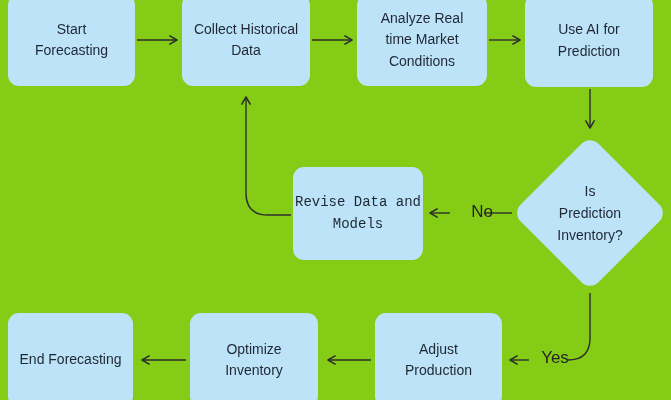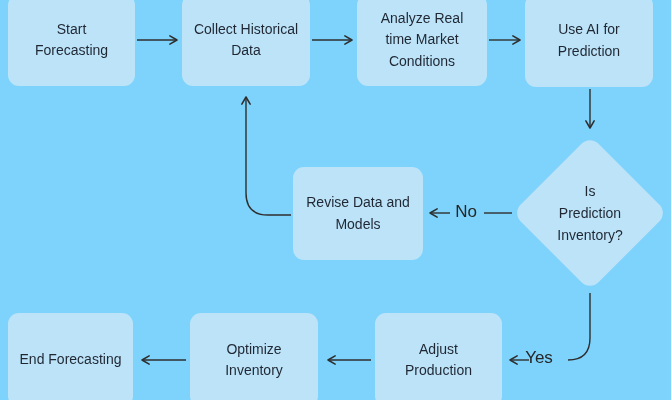--- a/index.html
+++ b/index.html
@@ -1,40 +1,40 @@
 <!DOCTYPE html>
 <html><head>
 <meta charset="utf-8">
 <style>
   html,body{margin:0;padding:0;background:#ffffff;}
   .canvas{
     position:relative;
     width:671px;height:400px;
     overflow:hidden;
-    background:#7dd3fc;
+    background:#84cc16;
     font-family:"Liberation Sans", sans-serif;
   }
   .edges{position:absolute;left:0;top:0;width:671px;height:400px;pointer-events:none;}
   .node{
     position:absolute;
     background:#bde3f8;
     border-radius:11px;
     display:flex;align-items:center;justify-content:center;
     text-align:center;
     color:#1f2733;
     font-size:14px;line-height:21.5px;
     white-space:pre-line;
   }
   
   .n-start   {left:8px;  top:-6px; width:127px;height:92px;}
   .n-collect {left:182px;top:-6px; width:128px;height:92px;}
   .n-analyze {left:357px;top:-6px; width:130px;height:92px;}
   .n-useai   {left:525px;top:-6px; width:128px;height:93px;}
   
-  .n-revise  {left:293px;top:167px;width:130px;height:93px;}
+  .n-revise  {left:293px;top:167px;width:130px;height:93px;font-family:Liberation Mono, monospace;}
   
   .n-adjust  {left:375px;top:313px;width:127px;height:94px;}
   .n-optimize{left:190px;top:313px;width:128px;height:94px;}
   .n-end     {left:8px;  top:313px;width:125px;height:94px;}
   
   .diamond-wrap{
     position:absolute;left:512px;top:134px;width:156px;height:158px;
     display:flex;align-items:center;justify-content:center;
   }
   .diamond-shape{
@@ -44,20 +44,21 @@
   }
   .diamond-label{
     position:relative;z-index:2;
     color:#1f2733;font-size:14px;line-height:22px;
     text-align:center;white-space:pre-line;
   }
   .edge-label{
     position:absolute;
     color:#262626;font-size:17px;line-height:22px;
     text-align:center;
+    margin-left:16px;
   }
   .el-no {left:449px;top:201px;width:34px;}
   .el-yes{left:520px;top:347px;width:38px;}
 </style>
 </head>
 <body>
 
 <div class="canvas">
 
   <svg class="edges" viewBox="0 0 671 400" xmlns="http://www.w3.org/2000/svg">

